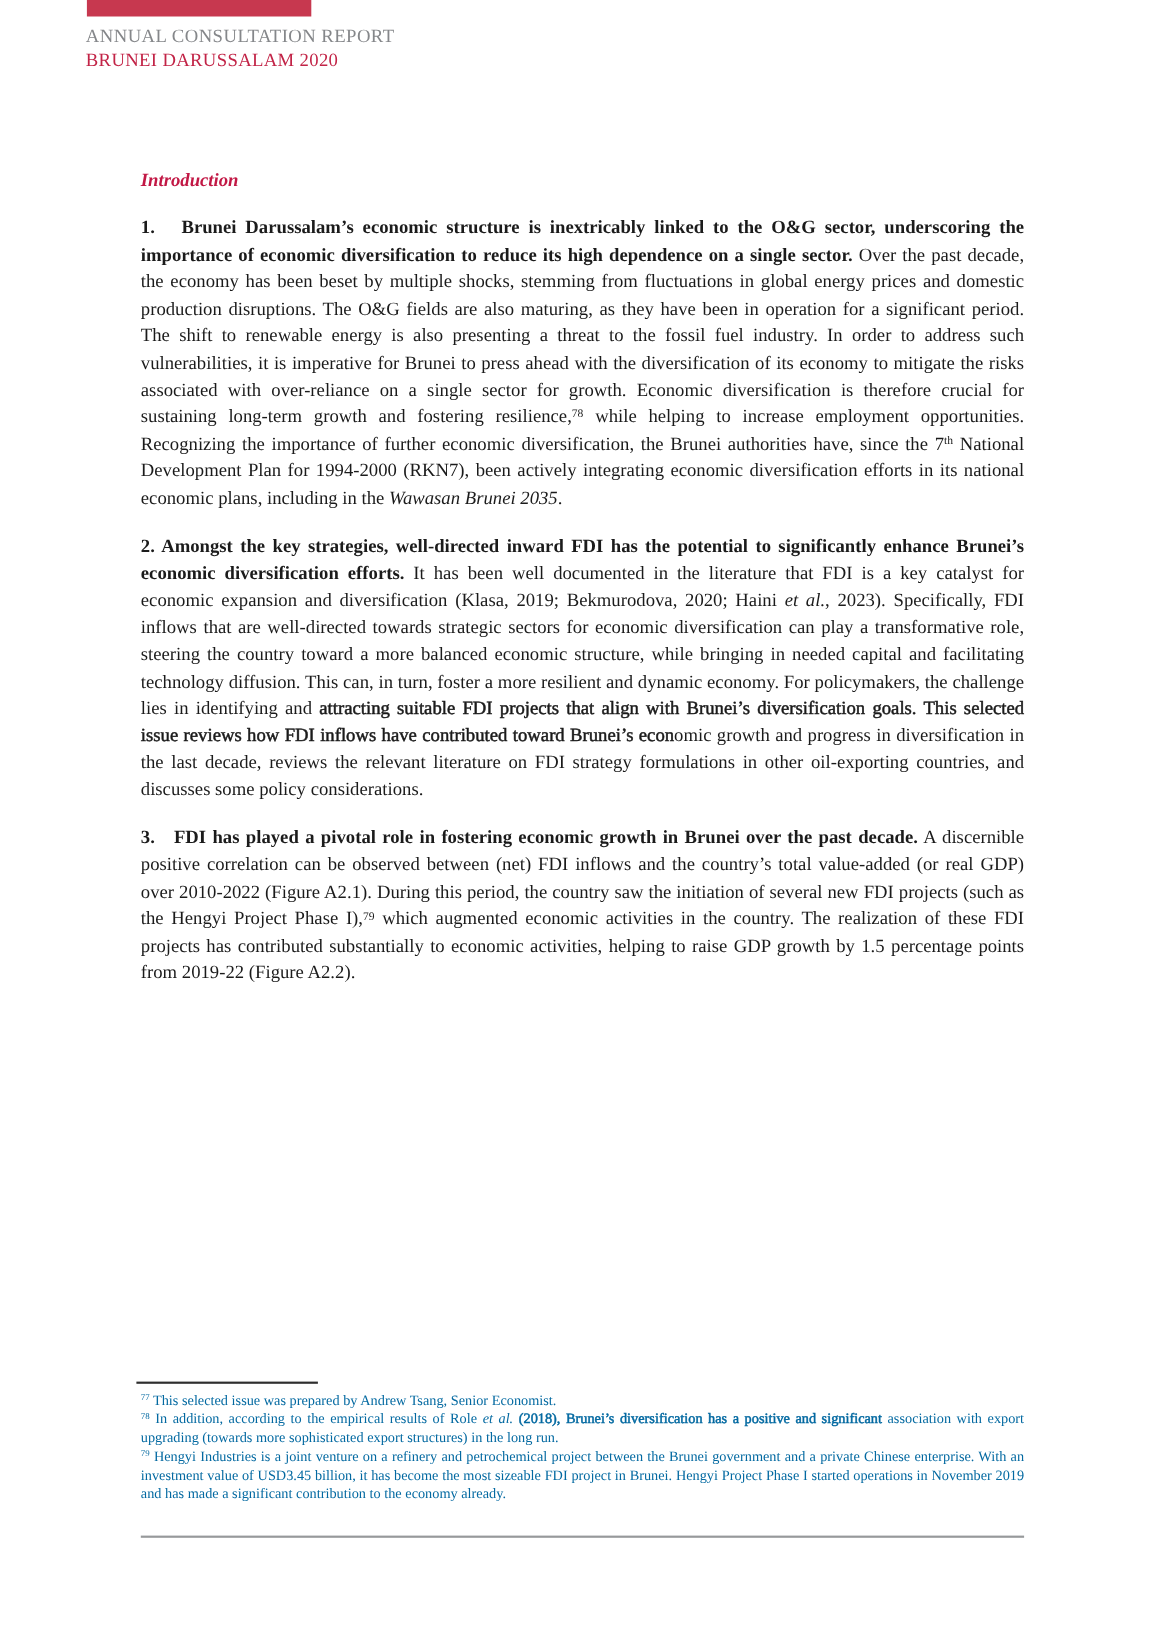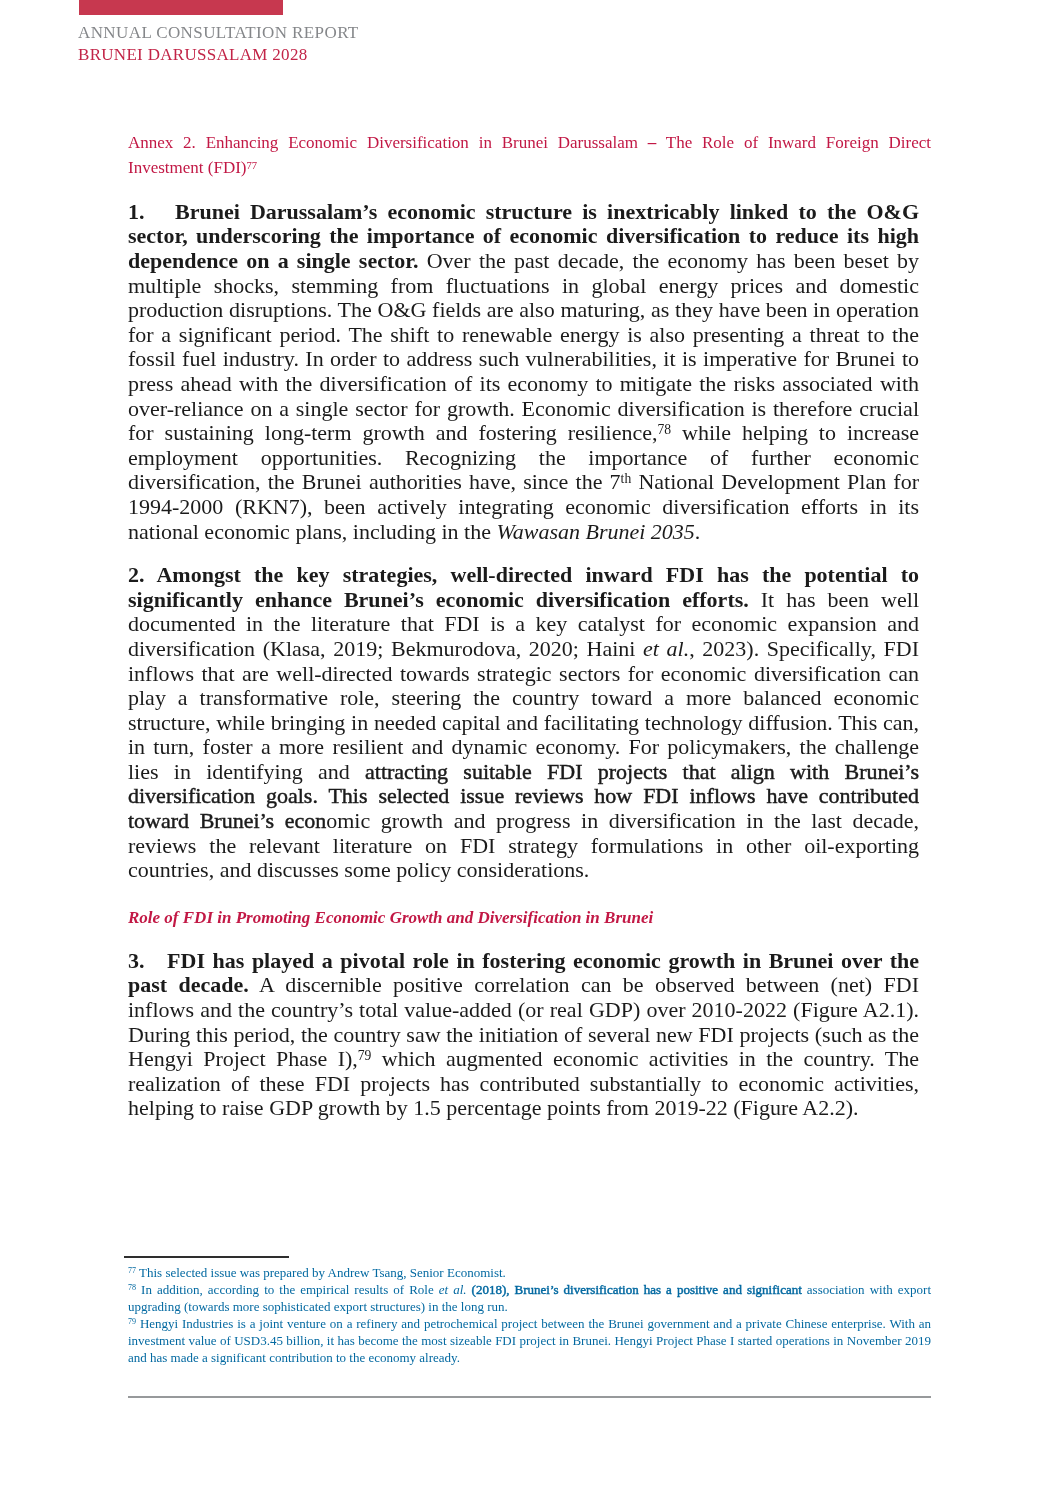--- a/index.html
+++ b/index.html
@@ -53,22 +53,22 @@
     margin: 0;
     font-size: 17px;
     font-weight: 700;
     font-style: italic;
     color: #C21845;
     line-height: 25px;
   }
   .section-heading.intro { margin-top: 21px; }
   .section-heading.role  { margin-top: 22px; }
   .para {
-    margin: 19px 12px 0 0;
-    font-size: 22px;
+    margin: 19px 0 0 0;
+    font-size: 17px;
     line-height: 24.6px;
     text-align: justify;
     color: #1b1b1b;
   }
   .b  { font-weight: 700; }
   .i  { font-style: italic; }
   .sb { -webkit-text-stroke: 0.45px currentColor; }
   .sup {
     font-size: 62%;
     line-height: 0;
@@ -109,27 +109,26 @@
     font-size: 16px;
   }
 </style>
 </head>
 <body>
 
 <div class="page">
 
   <div class="header-bar"></div>
   <div class="kicker">ANNUAL CONSULTATION REPORT</div>
-  <div class="doc-title">BRUNEI DARUSSALAM 2028</div>
+  <div class="doc-title">BRUNEI DARUSSALAM 2020</div>
 
   <div class="content">
-    <h1 class="annex-title"><span>Annex 2. Enhancing Economic Diversification in Brunei Darussalam </span><span class="b">–</span><span> The Role of Inward Foreign Direct Investment (FDI)</span><span class="sup">77</span></h1>
+    <h2 class="section-heading intro">Introduction</h2>
     <p class="para"><span class="b">1.&nbsp;&nbsp; Brunei Darussalam’s economic structure is inextricably linked to the O&amp;G sector, underscoring the importance of economic diversification to reduce its high dependence on a single sector.</span><span> Over the past decade, the economy has been beset by multiple shocks, stemming from fluctuations in global energy prices and domestic production disruptions. The O&amp;G fields are also maturing, as they have been in operation for a significant period. The shift to renewable energy is also presenting a threat to the fossil fuel industry. In order to address such vulnerabilities, it is imperative for Brunei to press ahead with the diversification of its economy to mitigate the risks associated with over-reliance on a single sector for growth. Economic diversification is therefore crucial for sustaining long-term growth and fostering resilience,</span><span class="sup">78</span><span> while helping to increase employment opportunities. Recognizing the importance of further economic diversification, the Brunei authorities have, since the 7</span><span class="sup">th</span><span> National Development Plan for 1994-2000 (RKN7), been actively integrating economic diversification efforts in its national economic plans, including in the </span><span class="i">Wawasan Brunei 2035</span><span>.</span></p>
     <p class="para"><span class="b">2. Amongst the key strategies, well-directed inward FDI has the potential to significantly enhance Brunei’s economic diversification efforts.</span><span> It has been well documented in the literature that FDI is a key catalyst for economic expansion and diversification (Klasa, 2019; Bekmurodova, 2020; Haini </span><span class="i">et al.</span><span>, 2023). Specifically, FDI inflows that are well-directed towards strategic sectors for economic diversification can play a transformative role, steering the country toward a more balanced economic structure, while bringing in needed capital and facilitating technology diffusion. This can, in turn, foster a more resilient and dynamic economy. For policymakers, the challenge lies in identifying and </span><span class="sb">attracting suitable FDI projects that align with Brunei’s diversification goals. This selected issue reviews how FDI inflows have contributed toward Brunei’s econ</span><span>omic growth and progress in diversification in the last decade, reviews the relevant literature on FDI strategy formulations in other oil-exporting countries, and discusses some policy considerations.</span></p>
-    <h2 class="section-heading role">Role of FDI in Promoting Economic Growth and Diversification in Brunei</h2>
     <p class="para"><span class="b">3.&nbsp;&nbsp; FDI has played a pivotal role in fostering economic growth in Brunei over the past decade.</span><span> A discernible positive correlation can be observed between (net) FDI inflows and the country’s total value-added (or real GDP) over 2010-2022 (Figure A2.1). During this period, the country saw the initiation of several new FDI projects (such as the Hengyi Project Phase I),</span><span class="sup">79</span><span> which augmented economic activities in the country. The realization of these FDI projects has contributed substantially to economic activities, helping to raise GDP growth by 1.5 percentage points from 2019-22 (Figure A2.2).</span></p>
   </div>
 
   <div class="footnotes">
     <div class="fn-sep"></div>
     <p class="fn"><span class="sup">77</span><span> This selected issue was prepared by Andrew Tsang, Senior Economist.</span></p>
     <p class="fn"><span class="sup">78</span><span> In addition, according to the empirical results of Role </span><span class="i">et al.</span><span> </span><span class="sb">(2018), Brunei’s diversification has a positive and significant</span><span> association with export upgrading (towards more sophisticated export structures) in the long run.</span></p>
     <p class="fn"><span class="sup">79</span><span> Hengyi Industries is a joint venture on a refinery and petrochemical project between the Brunei government and a private Chinese enterprise. With an investment value of USD3.45 billion, it has become the most sizeable FDI project in Brunei. Hengyi Project Phase I started operations in November 2019 and has made a significant contribution to the economy already.</span></p>
   </div>
 

